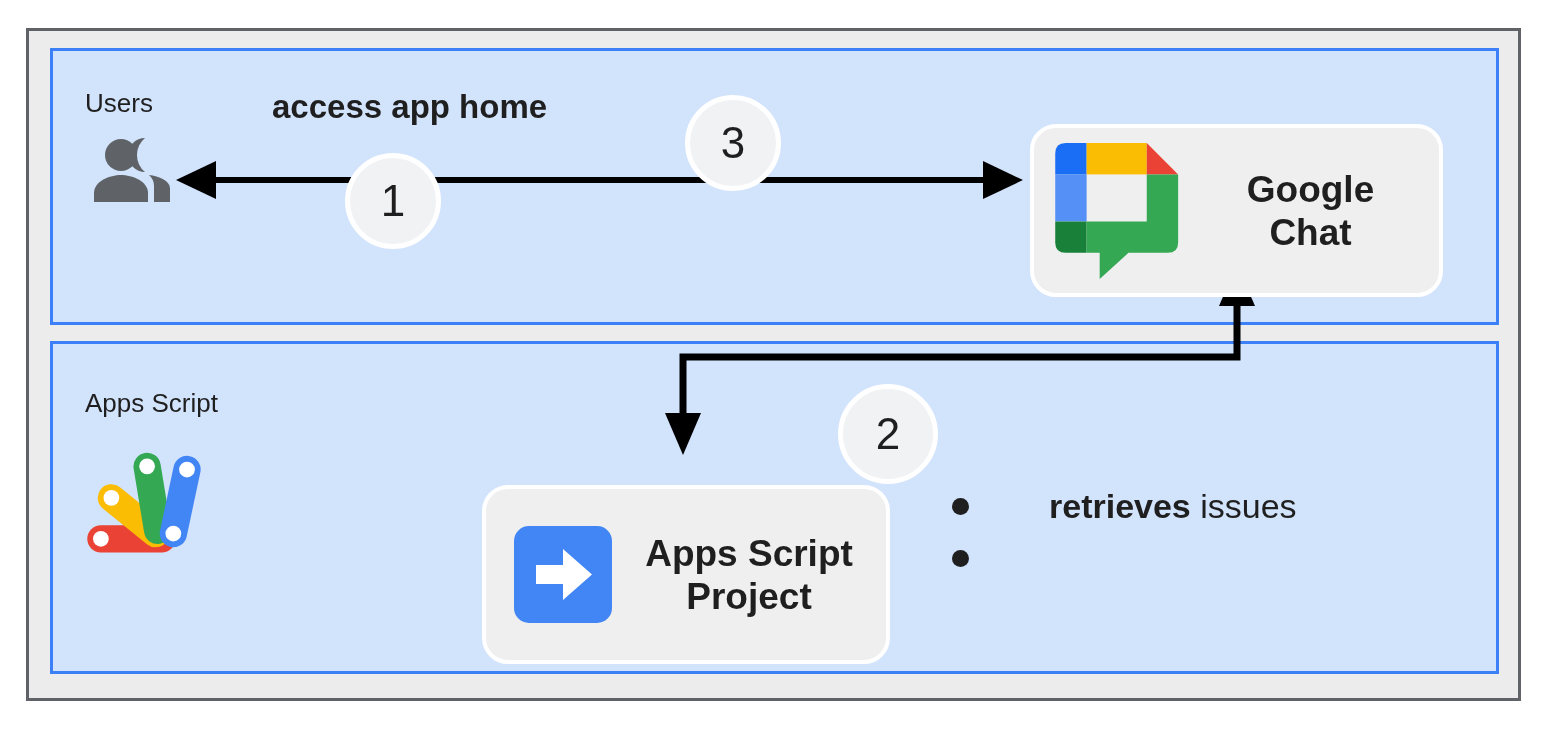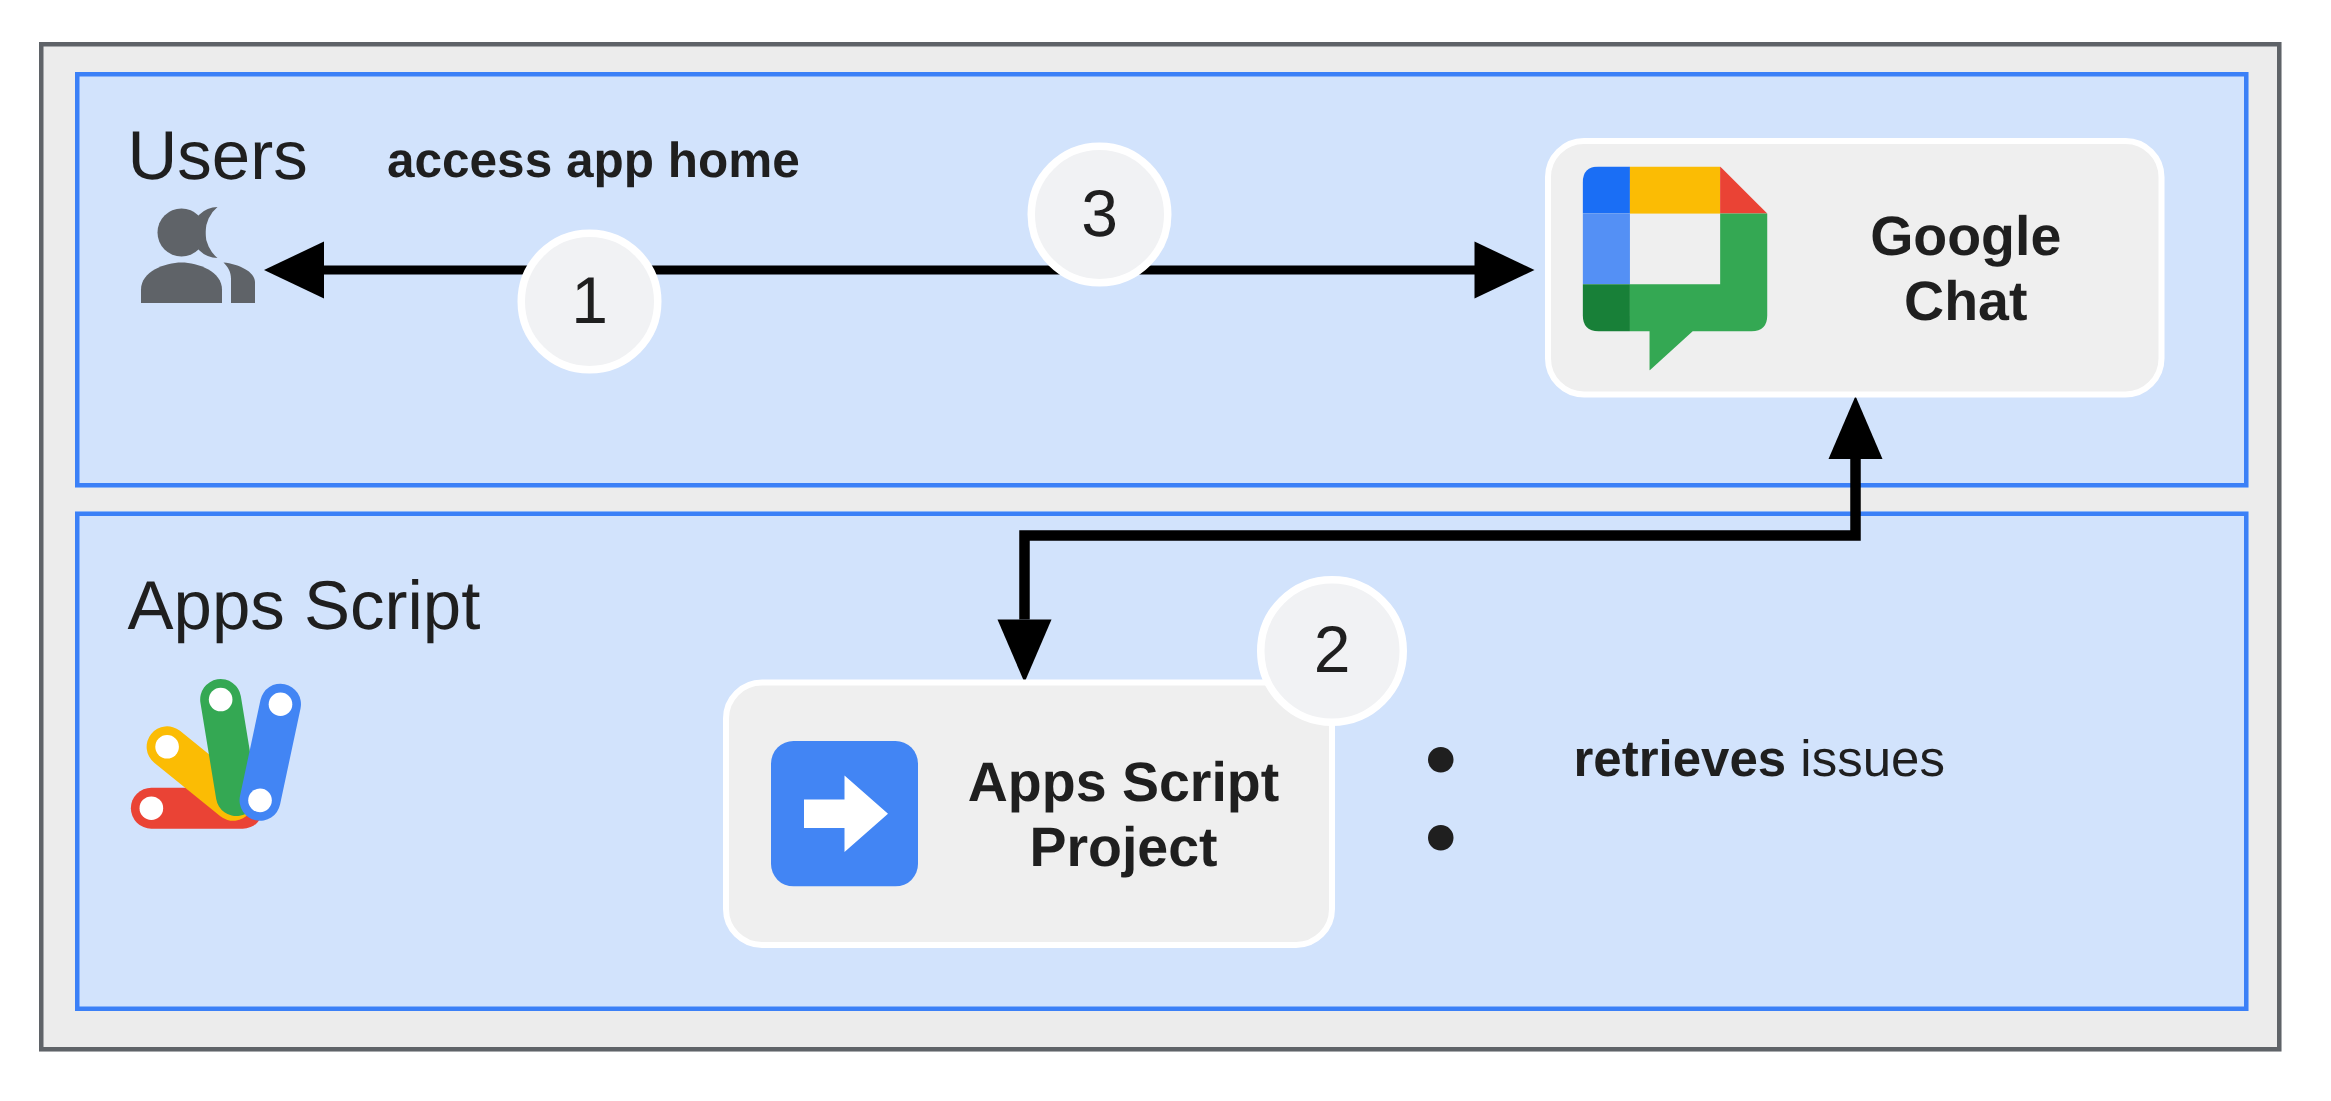--- a/index.html
+++ b/index.html
@@ -34,31 +34,32 @@
     background:var(--frame_fill);border:3px solid var(--frame_border);
     box-sizing:border-box;
   }
   .panel{
     position:absolute;left:50px;width:1449px;
     background:var(--panel_fill);border:3px solid var(--panel_border);
     box-sizing:border-box;
   }
   .panel-users{top:48px;height:277px;}
   .panel-apps{top:341px;height:333px;}
-  .plabel{position:absolute;font-size:46px;line-height:38px;color:var(--text);}
+  .plabel{position:absolute;font-size:26px;line-height:38px;color:var(--text);}
   .users-label{left:85px;top:84px;}
   .apps-label{left:85px;top:384px;}
-  .edge-label{position:absolute;font-size:33px;line-height:38px;white-space:nowrap;}
+  .edge-label{position:absolute;font-size:33px;line-height:38px;white-space:nowrap;margin-left:14px;}
   .b{font-weight:700;}
   .access-label{left:258px;top:88px;}
   .apphome-label{left:583px;top:222px;}
   .node{
     position:absolute;display:flex;align-items:center;box-sizing:border-box;
     background:var(--node_fill);border:4px solid var(--node_border);
     border-radius:26px;
+    margin-top:32px;
   }
   .chat-node{left:1030px;top:92px;width:413px;height:173px;padding-left:20px;}
   .project-node{left:482px;top:453px;width:408px;height:179px;padding-left:28px;}
   .node-label{flex:1;text-align:center;font-weight:700;font-size:37px;line-height:43px;}
   .badge{
     position:absolute;box-sizing:border-box;border-radius:50%;
     background:var(--badge_fill);border:5px solid var(--badge_ring);
     display:flex;align-items:center;justify-content:center;
     font-size:44px;color:var(--text);
   }

